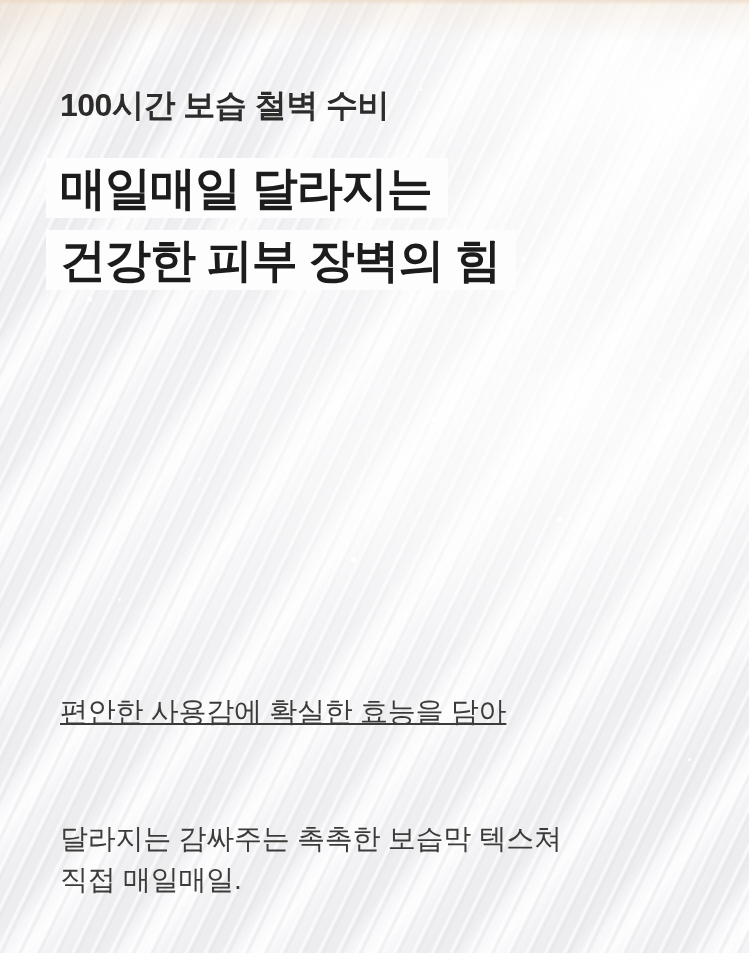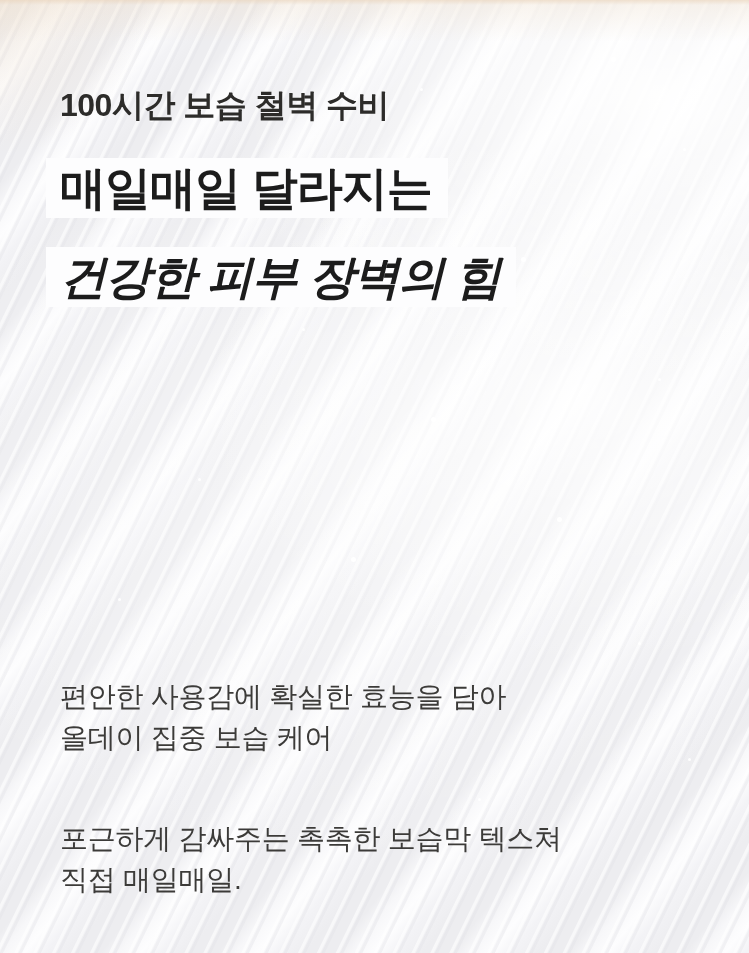--- a/index.html
+++ b/index.html
@@ -102,59 +102,57 @@
   }
   .hl-line {
     display: block;
     width: fit-content;
     background: var(--headline-highlight-bg, #fdfdfe);
     padding: 7px 16px 7px 14px;
     white-space: nowrap;
     text-align: right;
   }
   .hl-line + .hl-line {
-    margin-top: 29px;
-    font-style: italic;
+    margin-top: 12px;
   }
 
   .desc {
     position: absolute;
     left: 60px;
     margin: 0;
     font-size: 28px;
     font-weight: 400;
     letter-spacing: -0.25px;
     line-height: 41px;
     color: var(--body-text, #3c3b39);
   }
   .desc .line {
     display: block;
     white-space: nowrap;
   }
-  .p1 { top: 676px; }
+  .p1 { top: 691px; text-decoration: underline; }
   .p2 { top: 818px; }
 </style>
 </head>
 <body>
 
 <div class="canvas">
 
   <div class="texture"></div>
   <div class="sparkles"></div>
 
   <div class="eyebrow">100시간 보습 철벽 수비</div>
 
   <h1 class="headline">
     <span class="hl-line">매일매일 달라지는</span>
     <span class="hl-line">건강한 피부 장벽의 힘</span>
   </h1>
 
   <p class="desc p1">
     <span class="line">편안한 사용감에 확실한 효능을 담아</span>
-    <span class="line">올데이 집중 보습 케어</span>
   </p>
 
   <p class="desc p2">
-    <span class="line">포근하게 감싸주는 촉촉한 보습막 텍스쳐</span>
+    <span class="line">달라지는 감싸주는 촉촉한 보습막 텍스쳐</span>
     <span class="line">직접 매일매일.</span>
   </p>
 
 </div>
 
 </body></html>

